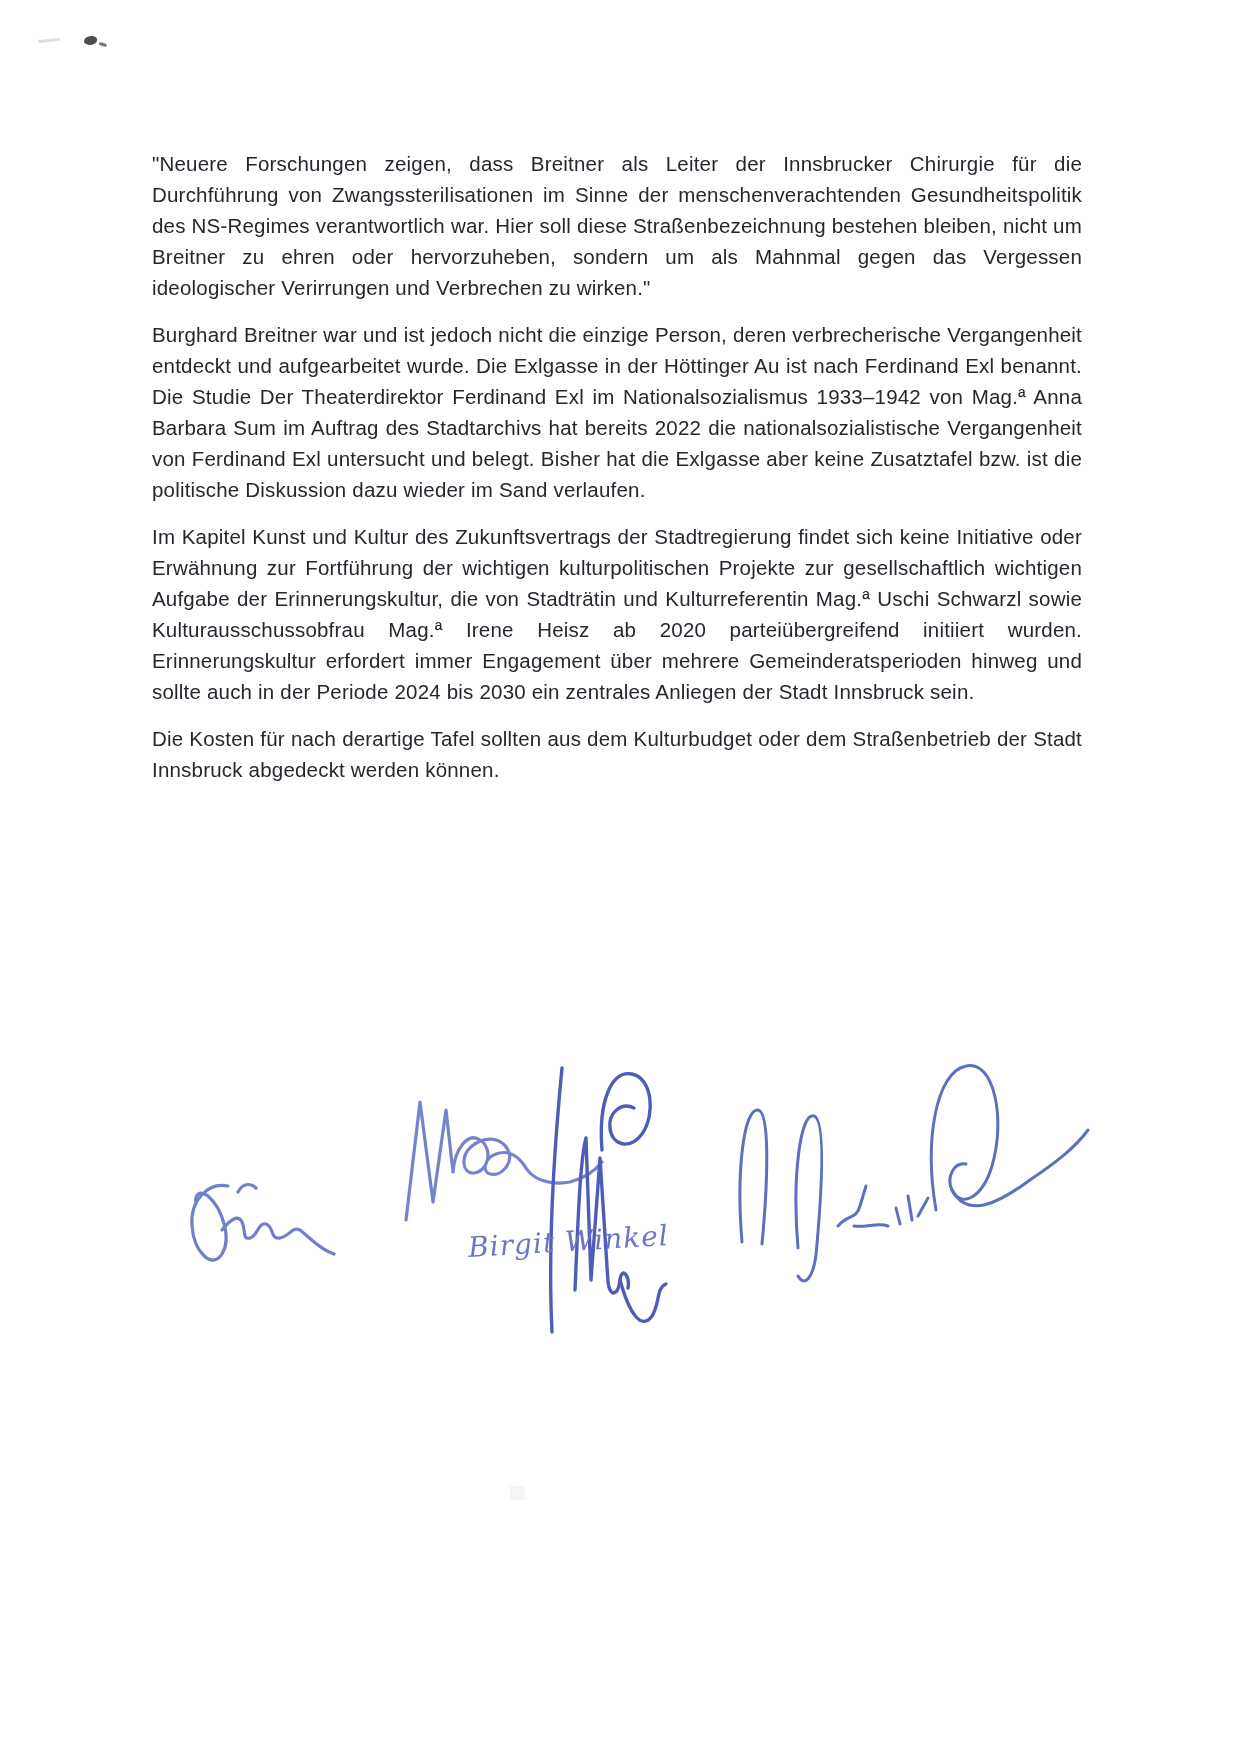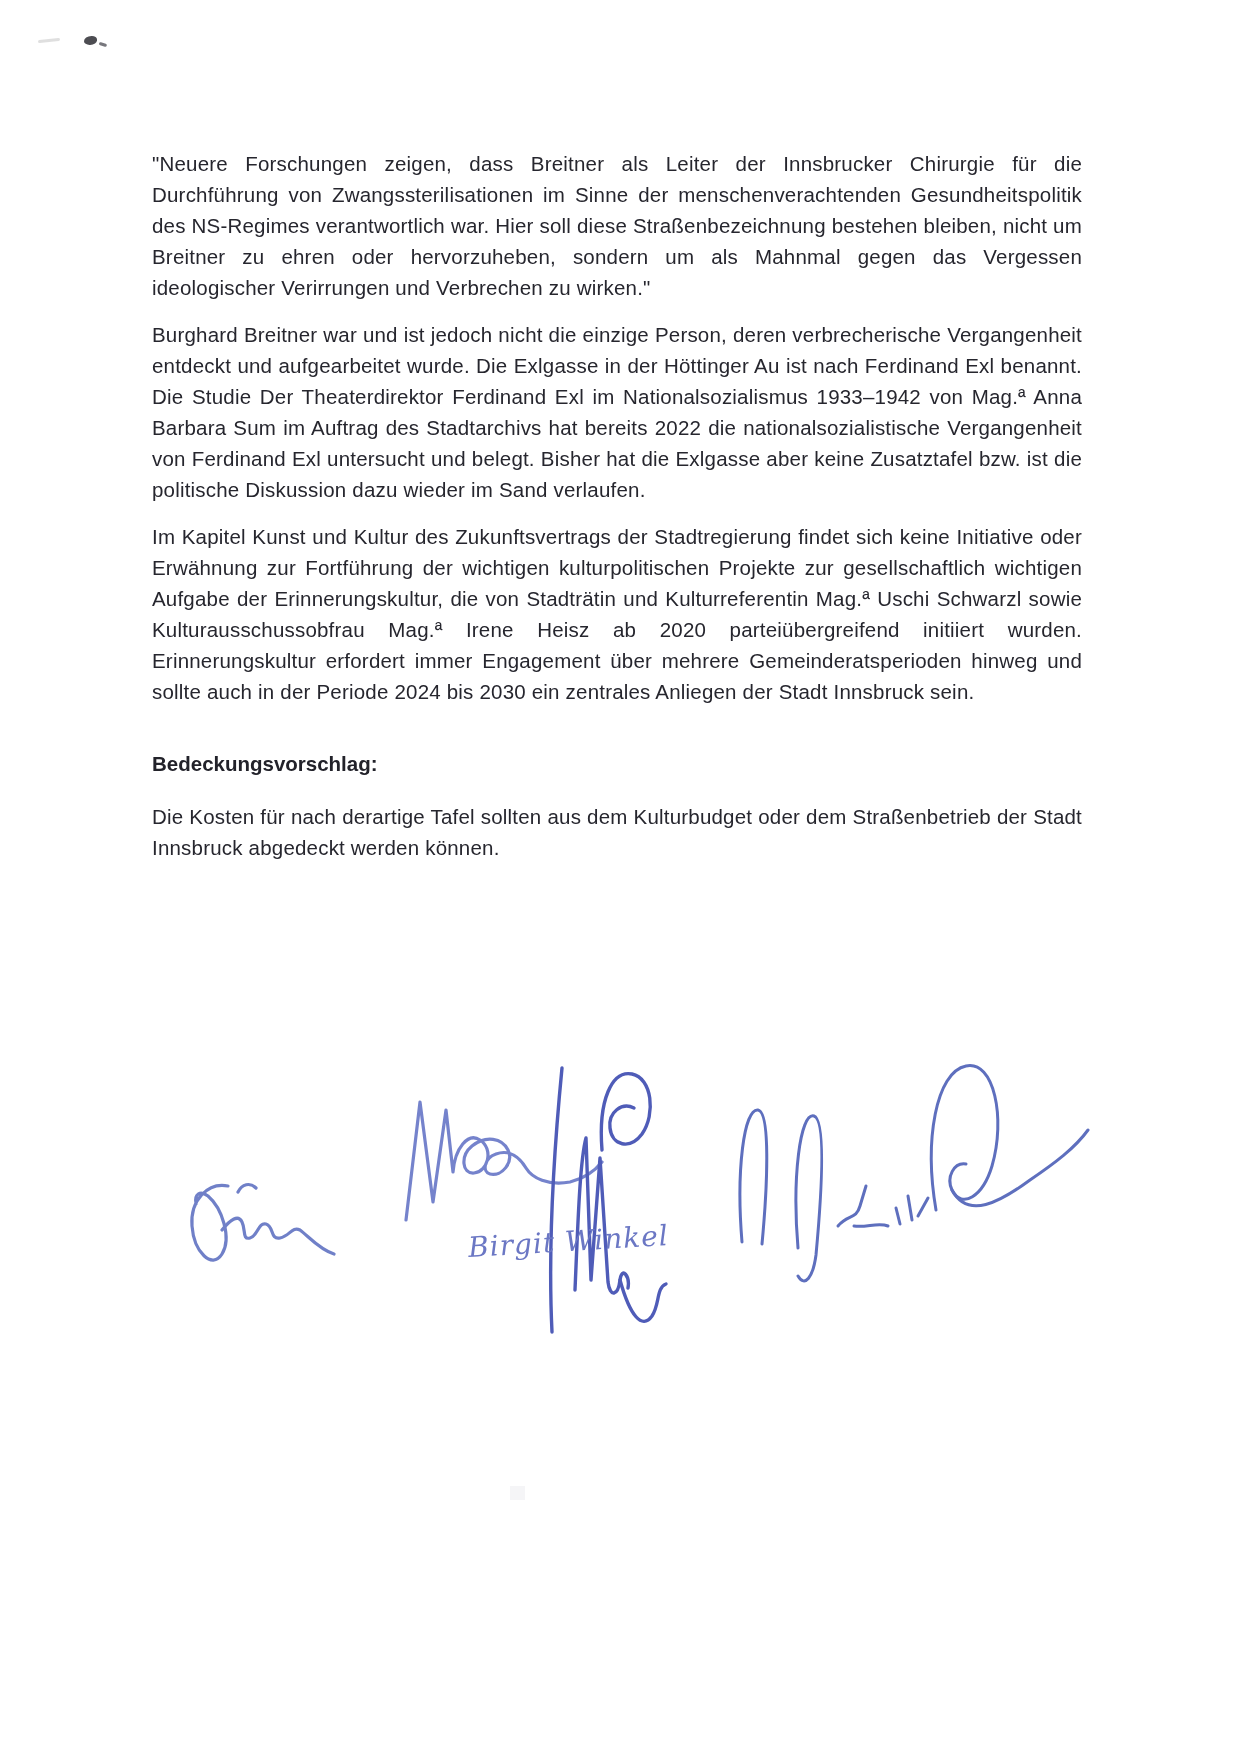--- a/index.html
+++ b/index.html
@@ -91,21 +91,20 @@
 
   <div class="speck-dash"></div>
   <div class="speck-blob"></div>
   <div class="speck-tail"></div>
   <div class="speck-faint-square"></div>
 
   <main class="content">
     <p>"Neuere Forschungen zeigen, dass Breitner als Leiter der Innsbrucker Chirurgie für die Durchführung von Zwangssterilisationen im Sinne der menschenverachtenden Gesundheitspolitik des NS-Regimes verantwortlich war. Hier soll diese Straßenbezeichnung bestehen bleiben, nicht um Breitner zu ehren oder hervorzuheben, sondern um als Mahnmal gegen das Vergessen ideologischer Verirrungen und Verbrechen zu wirken."</p>
     <p>Burghard Breitner war und ist jedoch nicht die einzige Person, deren verbrecherische Vergangenheit entdeckt und aufgearbeitet wurde. Die Exlgasse in der Höttinger Au ist nach Ferdinand Exl benannt. Die Studie Der Theaterdirektor Ferdinand Exl im Nationalsozialismus 1933–1942 von Mag.ª Anna Barbara Sum im Auftrag des Stadtarchivs hat bereits 2022 die nationalsozialistische Vergangenheit von Ferdinand Exl untersucht und belegt. Bisher hat die Exlgasse aber keine Zusatztafel bzw. ist die politische Diskussion dazu wieder im Sand verlaufen.</p>
     <p>Im Kapitel Kunst und Kultur des Zukunftsvertrags der Stadtregierung findet sich keine Initiative oder Erwähnung zur Fortführung der wichtigen kulturpolitischen Projekte zur gesellschaftlich wichtigen Aufgabe der Erinnerungskultur, die von Stadträtin und Kulturreferentin Mag.ª Uschi Schwarzl sowie Kulturausschussobfrau Mag.ª Irene Heisz ab 2020 parteiübergreifend initiiert wurden. Erinnerungskultur erfordert immer Engagement über mehrere Gemeinderatsperioden hinweg und sollte auch in der Periode 2024 bis 2030 ein zentrales Anliegen der Stadt Innsbruck sein.</p>
-    <h2 class="section-heading">Bedeckungsvorschlag:</h2>
     <p class="closing">Die Kosten für nach derartige Tafel sollten aus dem Kulturbudget oder dem Straßenbetrieb der Stadt Innsbruck abgedeckt werden können.</p>
   </main>
 
   <div class="signature-area">
     <svg viewBox="0 0 1000 340" fill="none" stroke-linecap="round" stroke-linejoin="round">
 
       <g stroke="#7583cc" stroke-width="3.2">
         <path d="M256,190 L270,72 L283,172 L296,80 L303,142
                  C305,118 318,102 330,110 C344,119 338,142 324,143
                  C312,144 310,126 322,116 C336,105 352,108 358,120

